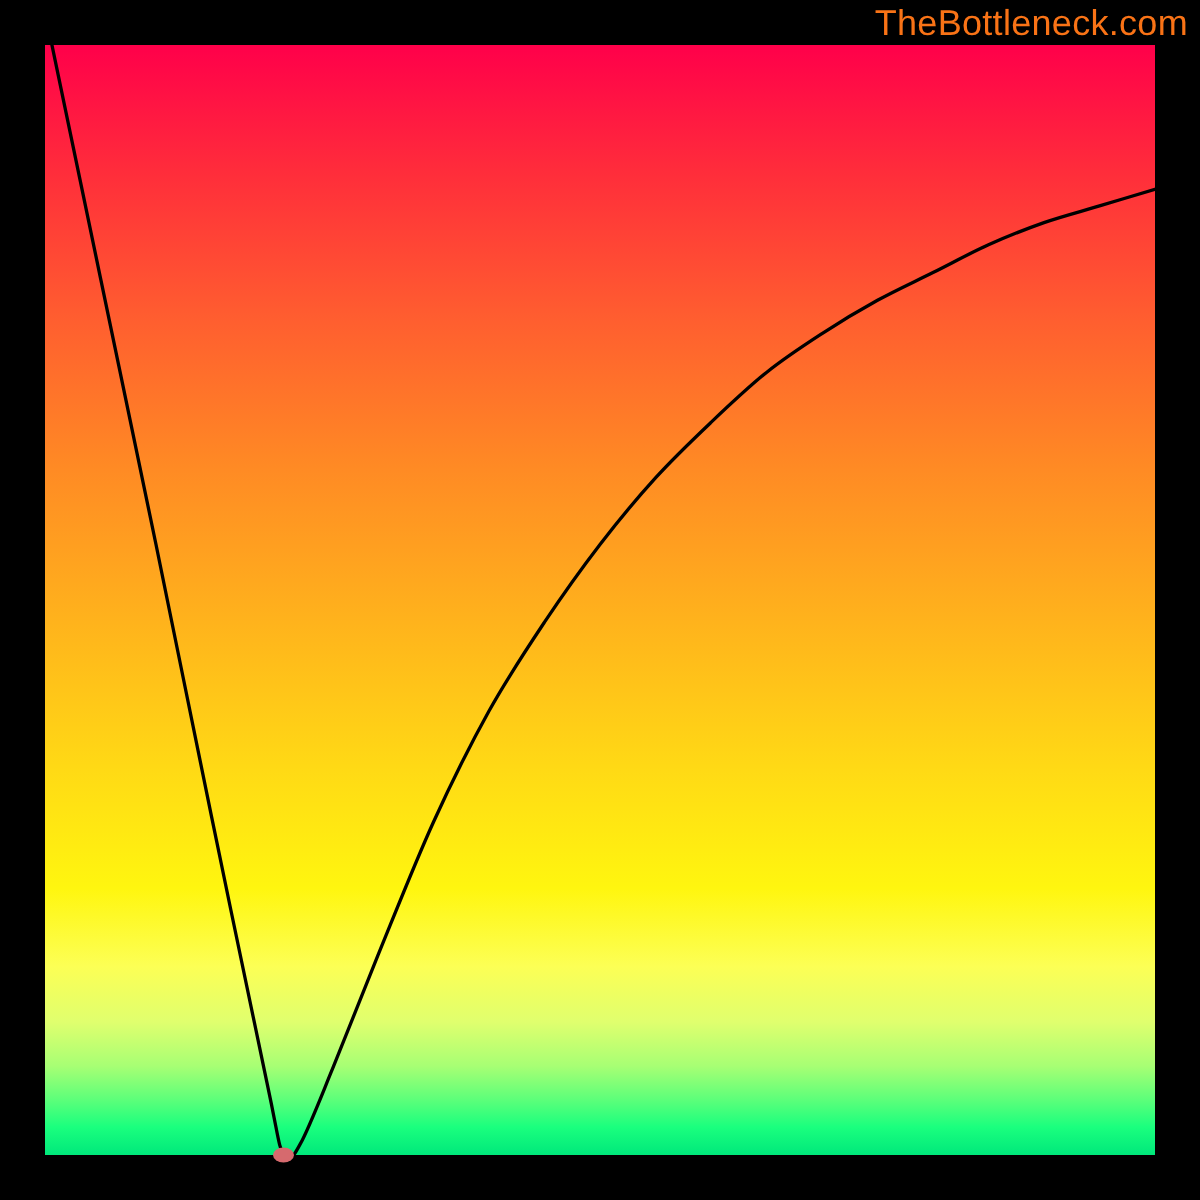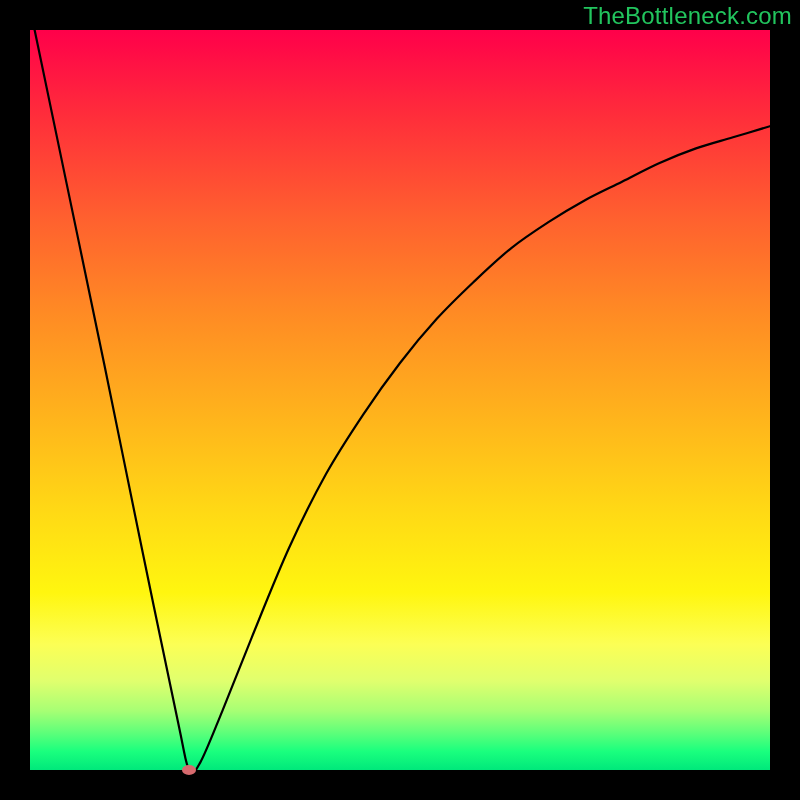--- a/index.html
+++ b/index.html
@@ -15,21 +15,21 @@
     position: relative;
     width: 800px;
     height: 800px;
     background: #000;
     box-sizing: border-box;
   }
   .watermark {
     position: absolute;
     top: 2px;
     right: 8px;
-    color: #22c55e;
+    color: #f97316;
     font-size: 24px;
     font-family: Arial, Helvetica, sans-serif;
     letter-spacing: 0.2px;
     z-index: 5;
   }
   .plot-area {
     position: absolute;
     left: 30px;
     top: 30px;
     width: 740px;

